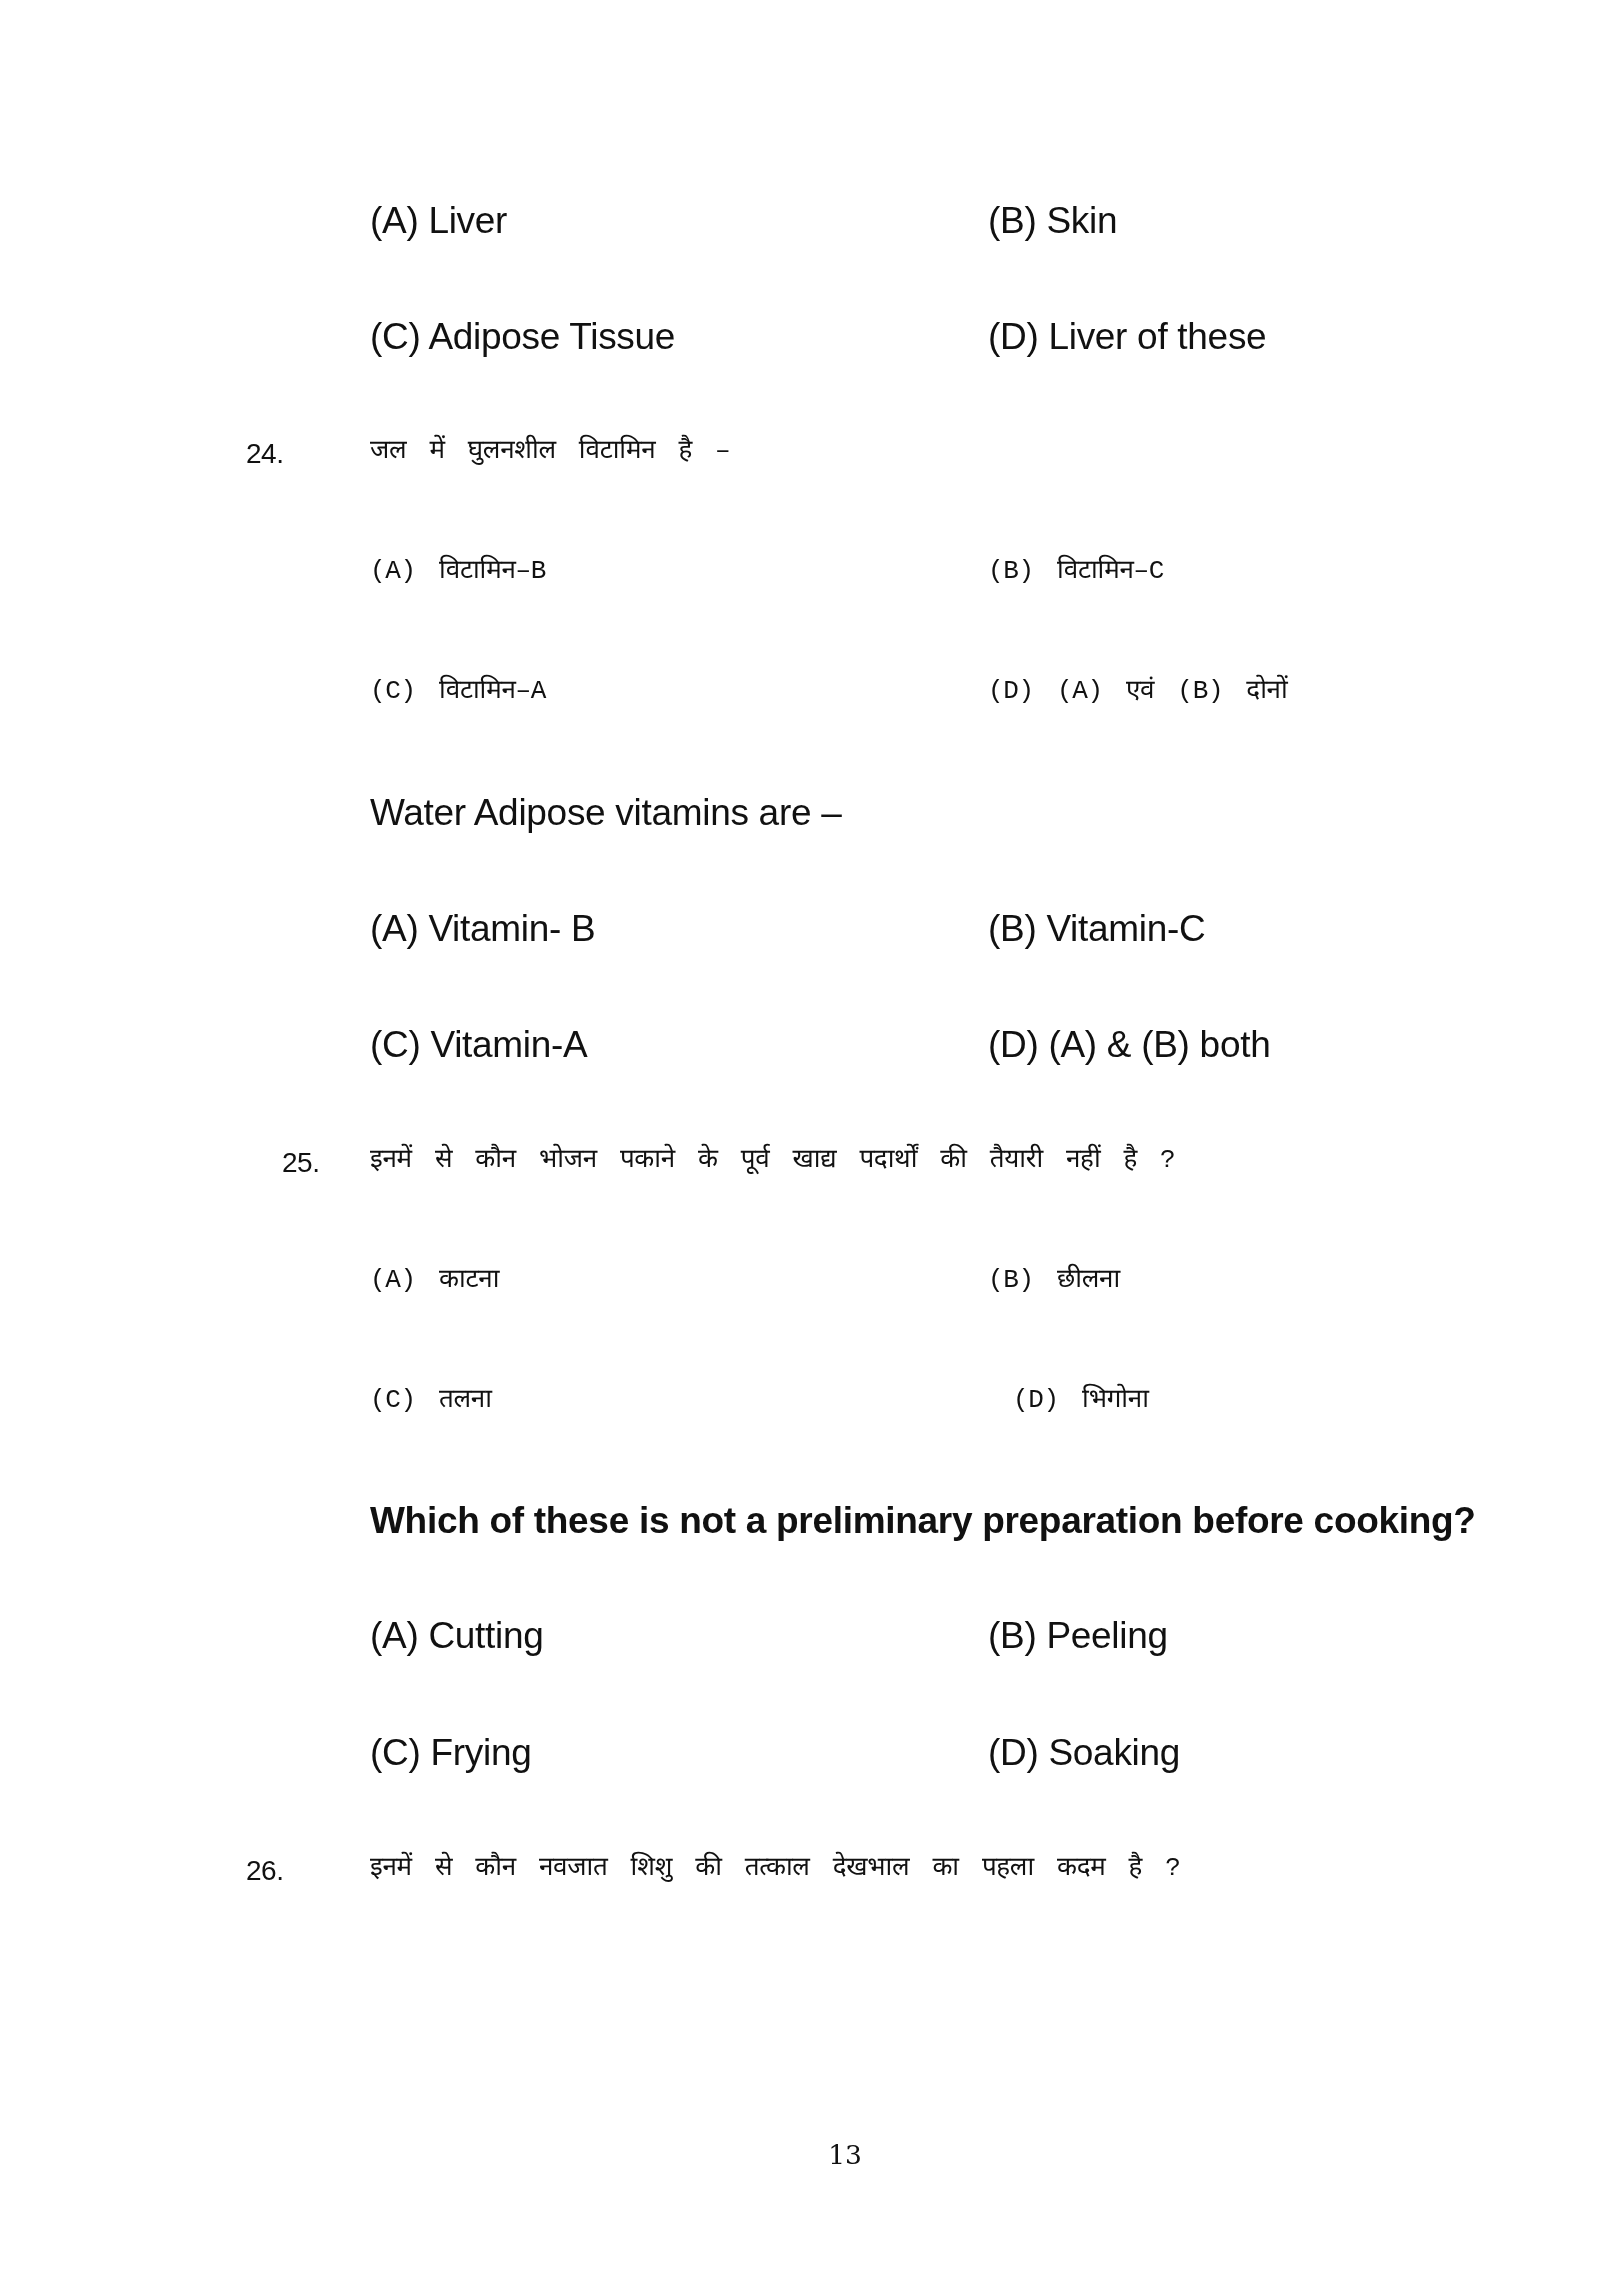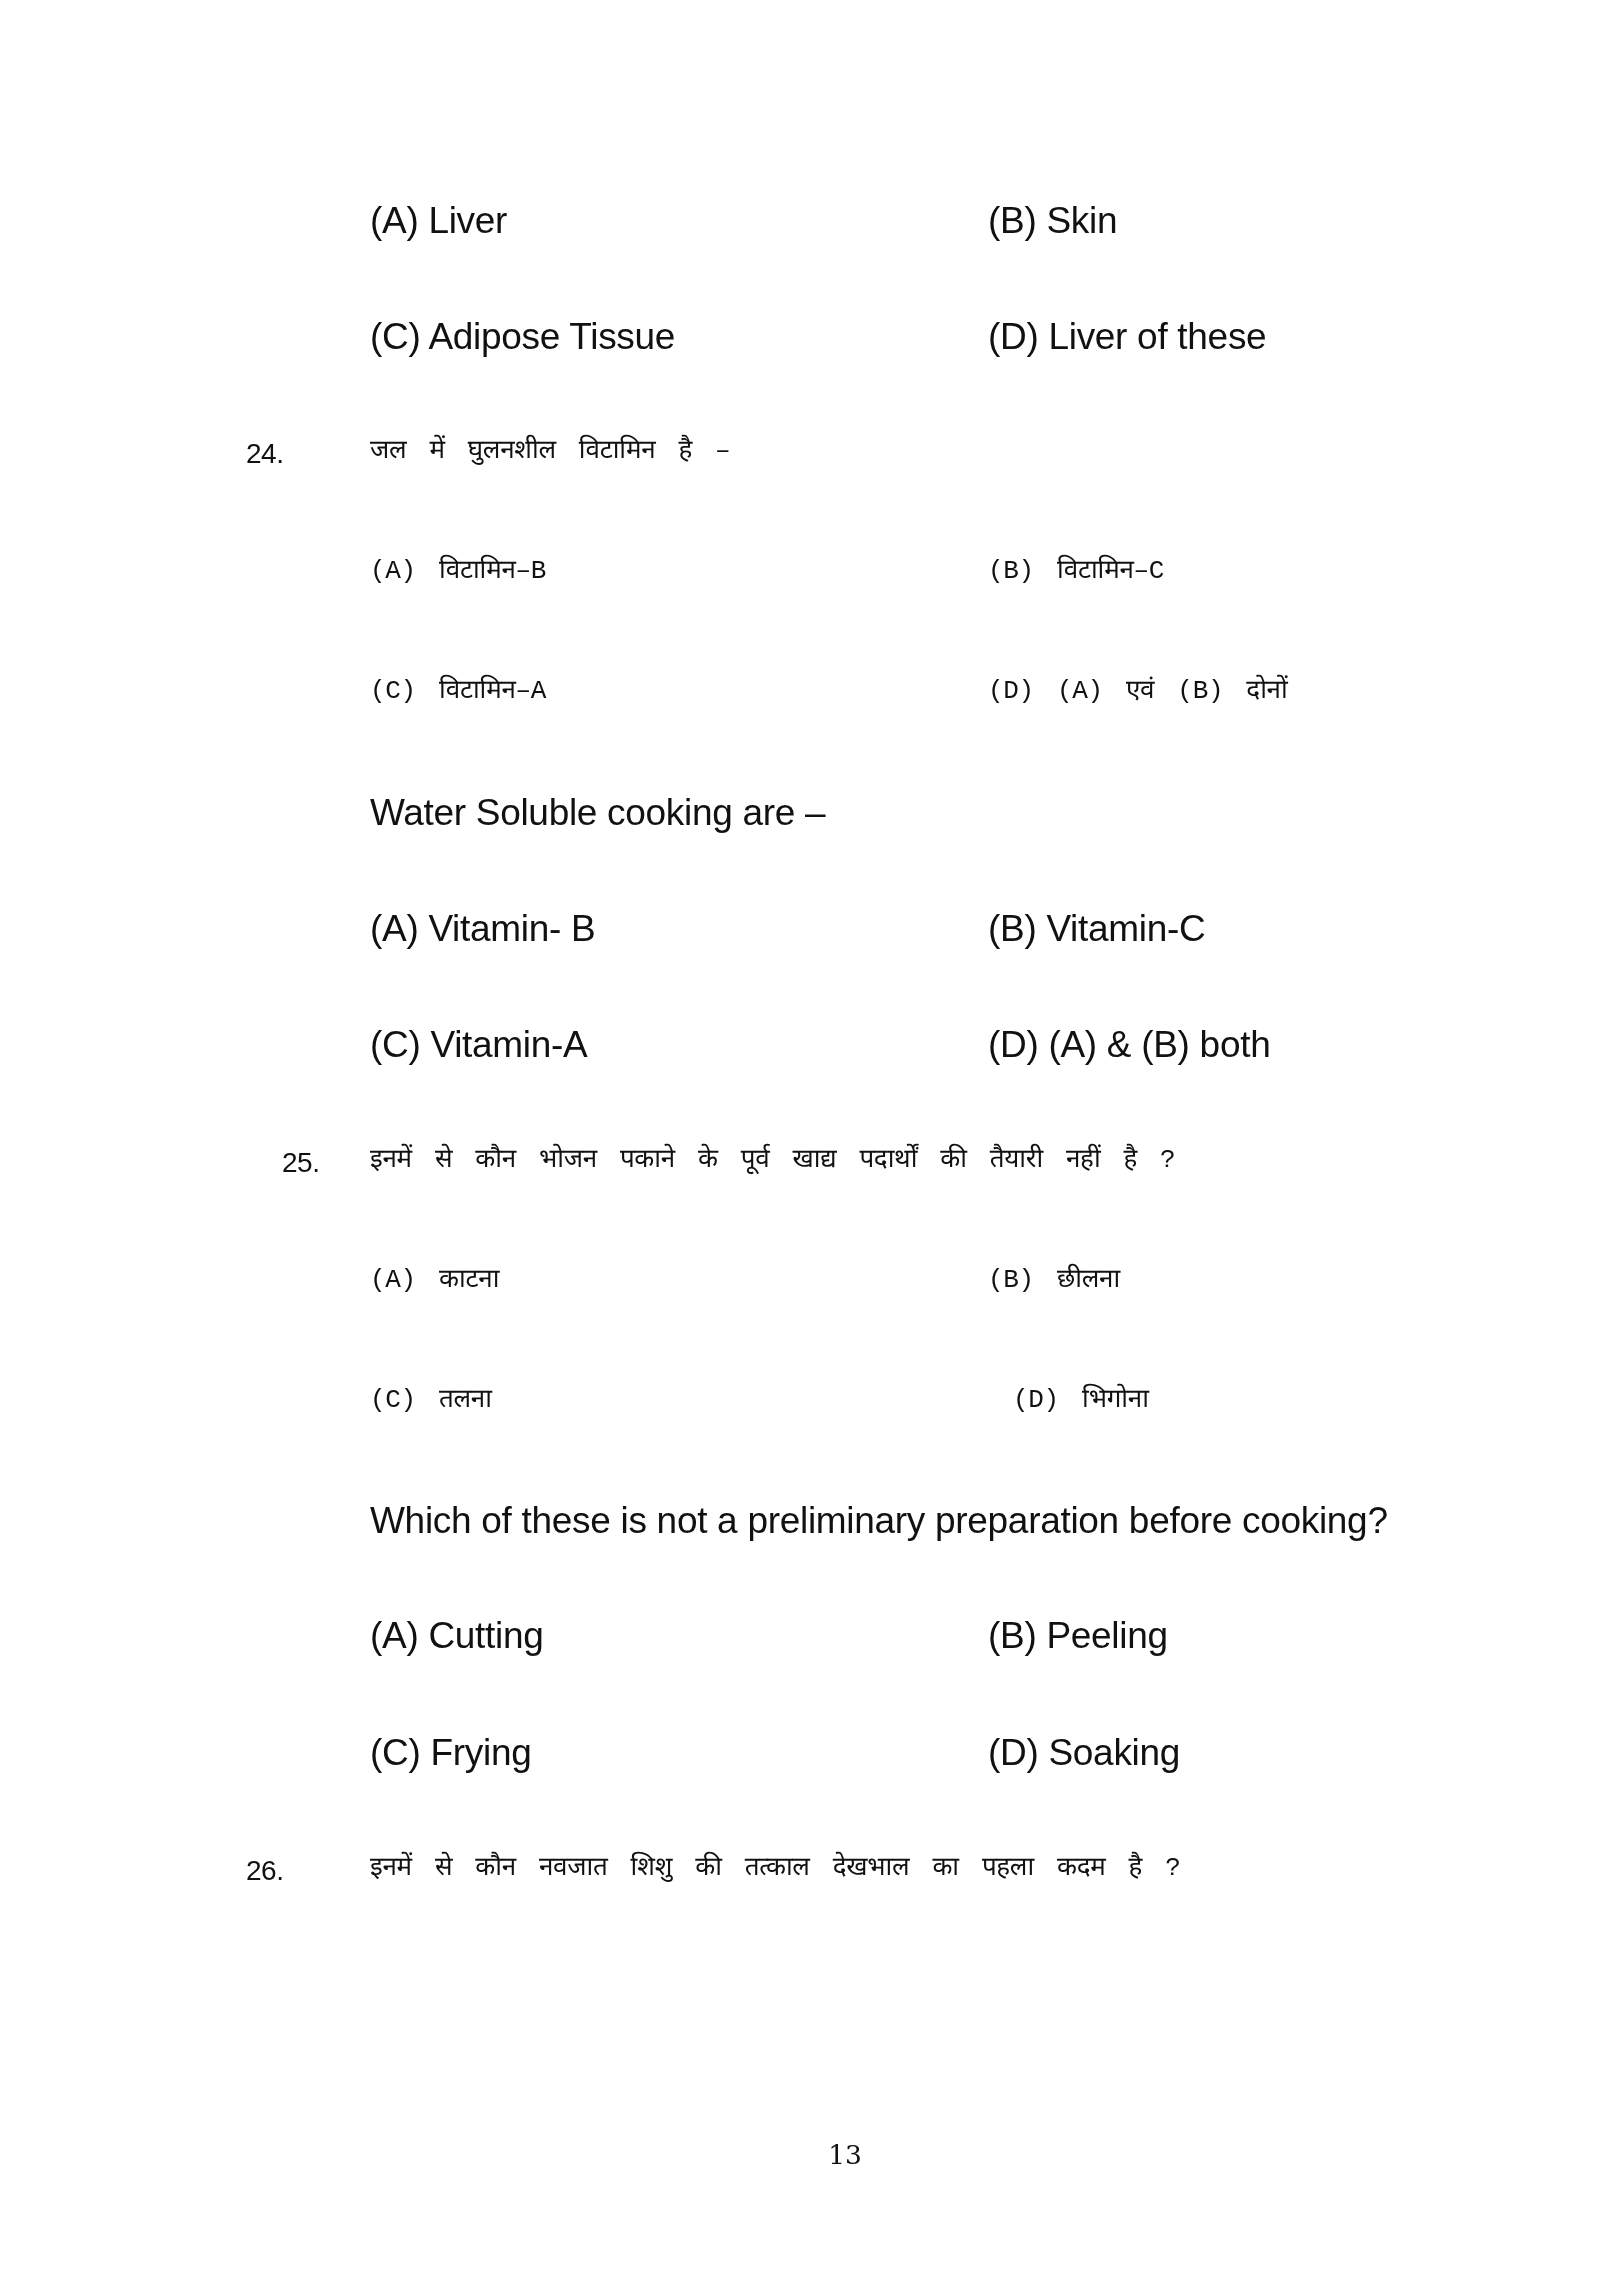--- a/index.html
+++ b/index.html
@@ -16,33 +16,33 @@
 <div class="line" style="left:988px; top:199px;">(B) Skin</div>
 <div class="line" style="left:370px; top:315px;">(C) Adipose Tissue</div>
 <div class="line" style="left:988px; top:315px;">(D) Liver of these</div>
 
 <div class="num" style="left:246px; top:432px;">24.</div>
 <div class="line hindi" style="left:370px; top:430px;">जल में घुलनशील विटामिन है –</div>
 <div class="line hindi" style="left:370px; top:550px;">(A) विटामिन–B</div>
 <div class="line hindi" style="left:988px; top:550px;">(B) विटामिन–C</div>
 <div class="line hindi" style="left:370px; top:670px;">(C) विटामिन–A</div>
 <div class="line hindi" style="left:988px; top:670px;">(D) (A) एवं (B) दोनों</div>
-<div class="line" style="left:370px; top:791px;">Water Soluble cooking are –</div>
+<div class="line" style="left:370px; top:791px;">Water Adipose vitamins are –</div>
 <div class="line" style="left:370px; top:907px;">(A) Vitamin- B</div>
 <div class="line" style="left:988px; top:907px;">(B) Vitamin-C</div>
 <div class="line" style="left:370px; top:1023px;">(C) Vitamin-A</div>
 <div class="line" style="left:988px; top:1023px;">(D) (A) &amp; (B) both</div>
 
 <div class="num" style="left:246px; top:1141px;margin-left:36px;">25.</div>
 <div class="line hindi" style="left:370px; top:1139px;">इनमें से कौन भोजन पकाने के पूर्व खाद्य पदार्थों की तैयारी नहीं है ?</div>
 <div class="line hindi" style="left:370px; top:1259px;">(A) काटना</div>
 <div class="line hindi" style="left:988px; top:1259px;">(B) छीलना</div>
 <div class="line hindi" style="left:370px; top:1379px;">(C) तलना</div>
 <div class="line hindi" style="left:988px; top:1379px;margin-left:25px;">(D) भिगोना</div>
-<div class="line" style="left:370px; top:1499px;" style2="">Which of these is not a preliminary  preparation before cooking?</div>
+<div class="line" style="left:370px; top:1499px;font-weight:bold;" style2="">Which of these is not a preliminary  preparation before cooking?</div>
 <div class="line" style="left:370px; top:1614px;">(A) Cutting</div>
 <div class="line" style="left:988px; top:1614px;">(B) Peeling</div>
 <div class="line" style="left:370px; top:1731px;">(C) Frying</div>
 <div class="line" style="left:988px; top:1731px;">(D) Soaking</div>
 
 <div class="num" style="left:246px; top:1849px;">26.</div>
 <div class="line hindi" style="left:370px; top:1847px;">इनमें से कौन नवजात शिशु की तत्काल देखभाल का पहला कदम है ?</div>
 
 <div class="page-no">13</div>
 

